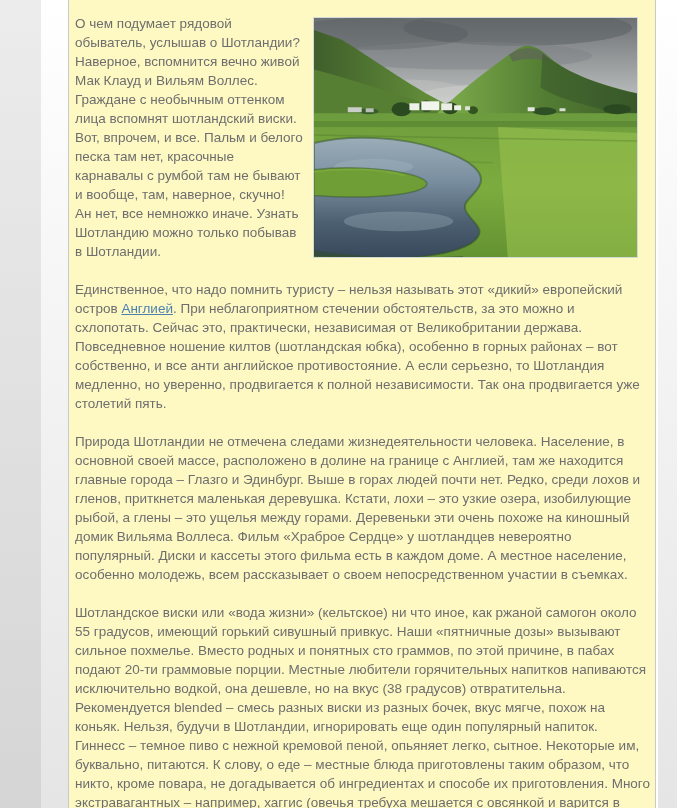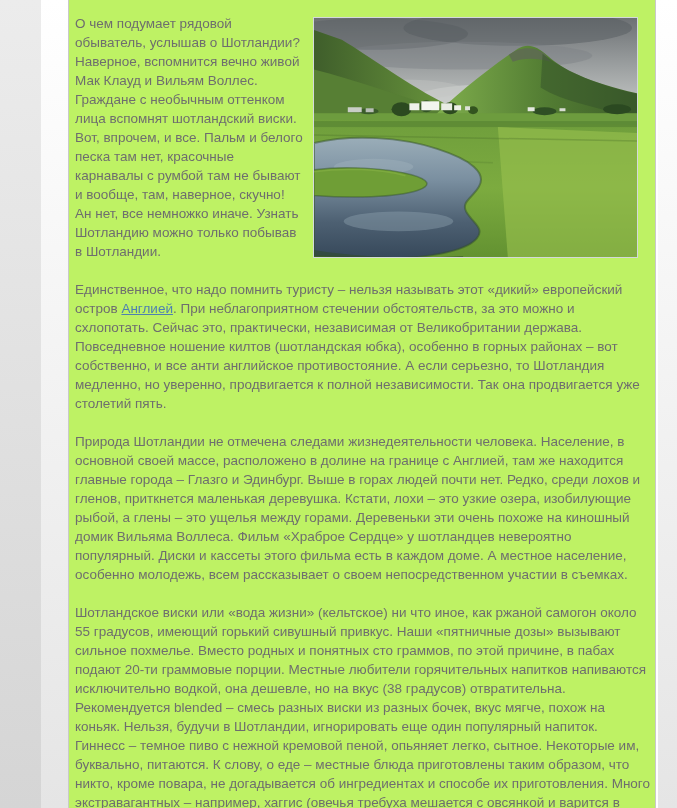--- a/index.html
+++ b/index.html
@@ -15,21 +15,21 @@
   .strip-left-inner{
     position:absolute;left:41px;top:0;width:27px;height:808px;
     background:linear-gradient(#ffffff,#e5e5e5);
   }
   .strip-right{
     position:absolute;left:658px;top:0;width:19px;height:808px;
     background:linear-gradient(#ffffff,#e5e5e5);
   }
   .content{
     position:absolute;left:68px;top:0;width:588px;height:808px;
-    box-sizing:border-box;background:#bef264;
+    box-sizing:border-box;background:#fef9c3;
     border-left:1px solid #c9c9c9;border-right:1px solid #c9c9c9;
     padding:14px 5px 12px 6px;
   }
   .content p{
     margin:0 0 19px 0;
     font-size:13.5px;line-height:19px;color:#6e6e6e;
   }
   .content p:last-child{margin-bottom:0;}
   a.text-link{color:#4f81b0;text-decoration:underline;cursor:pointer;}
   figure.photo{

